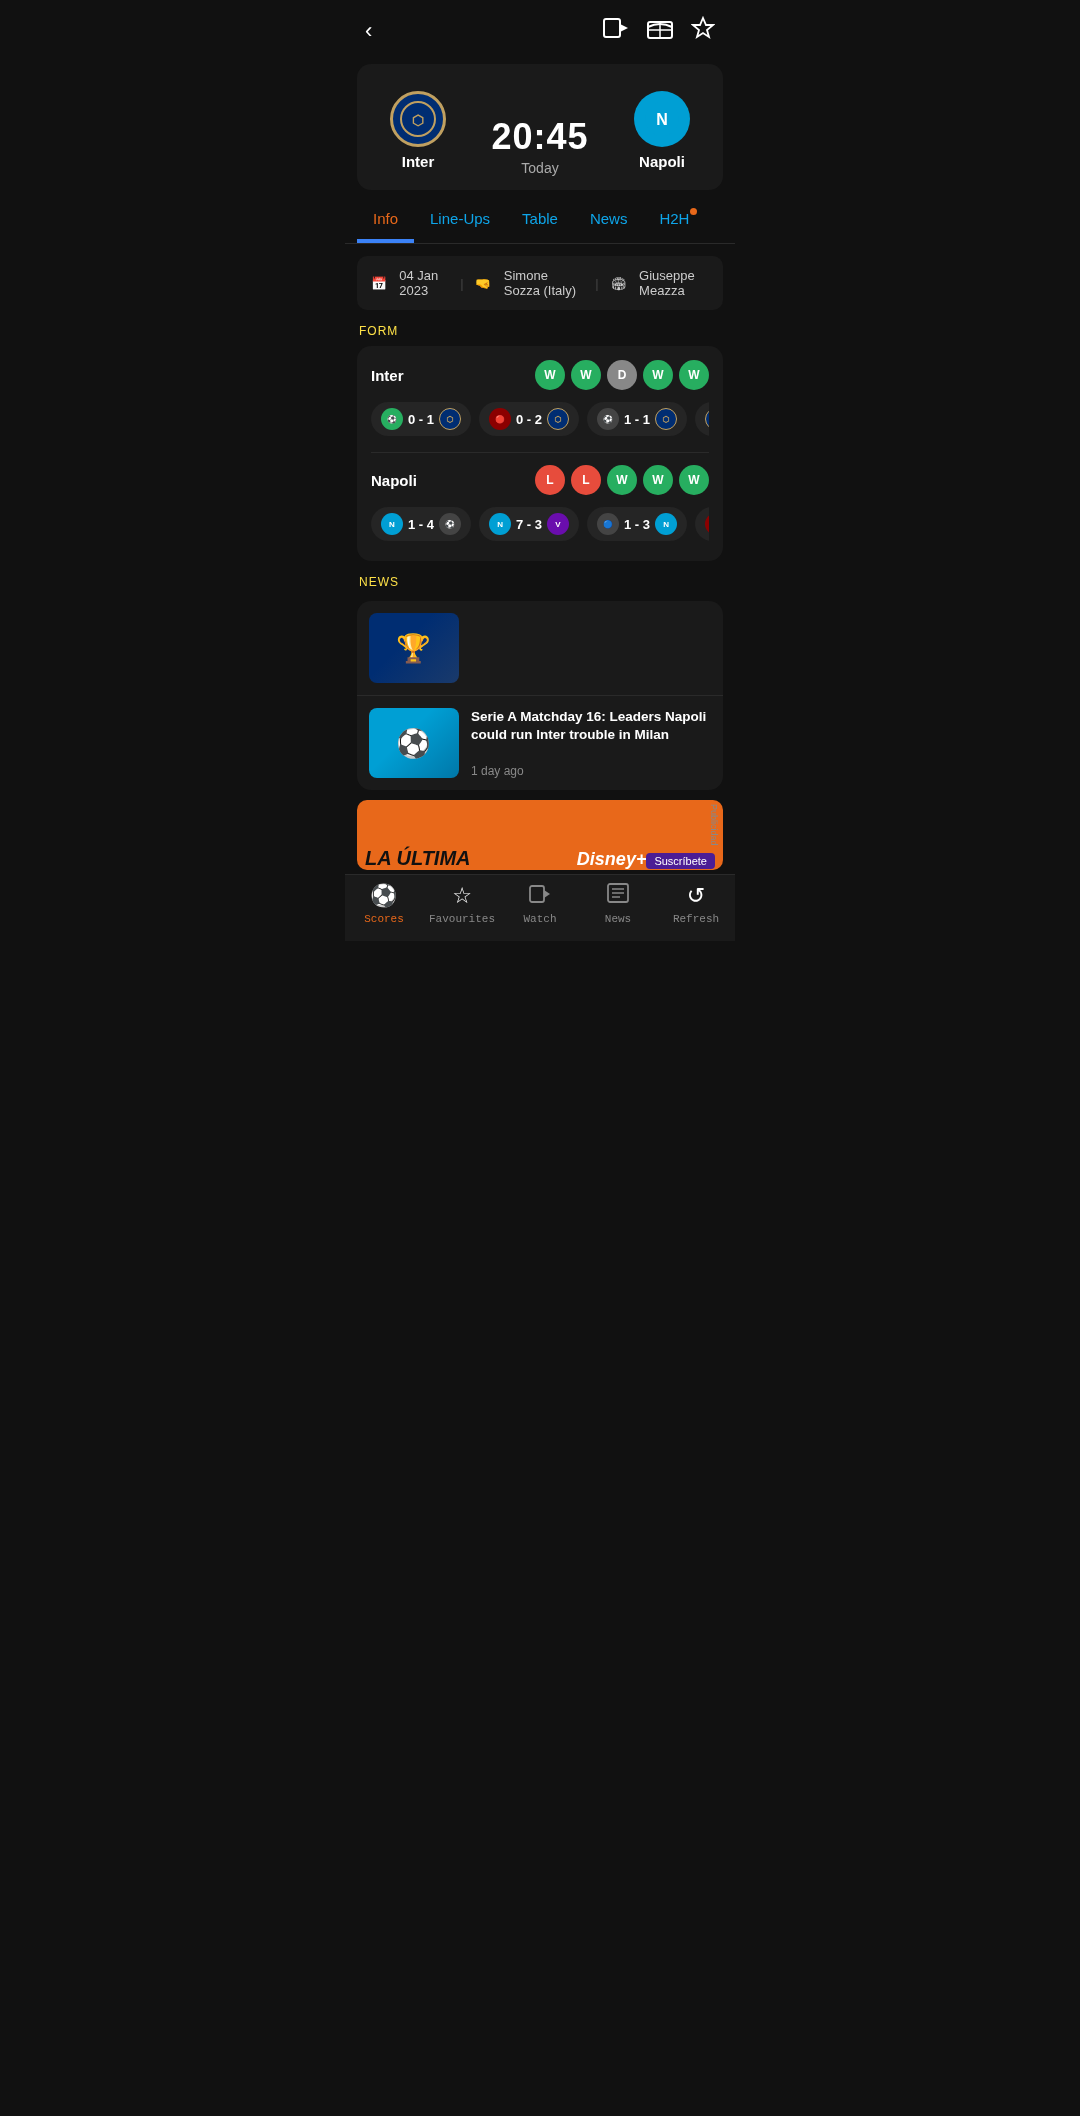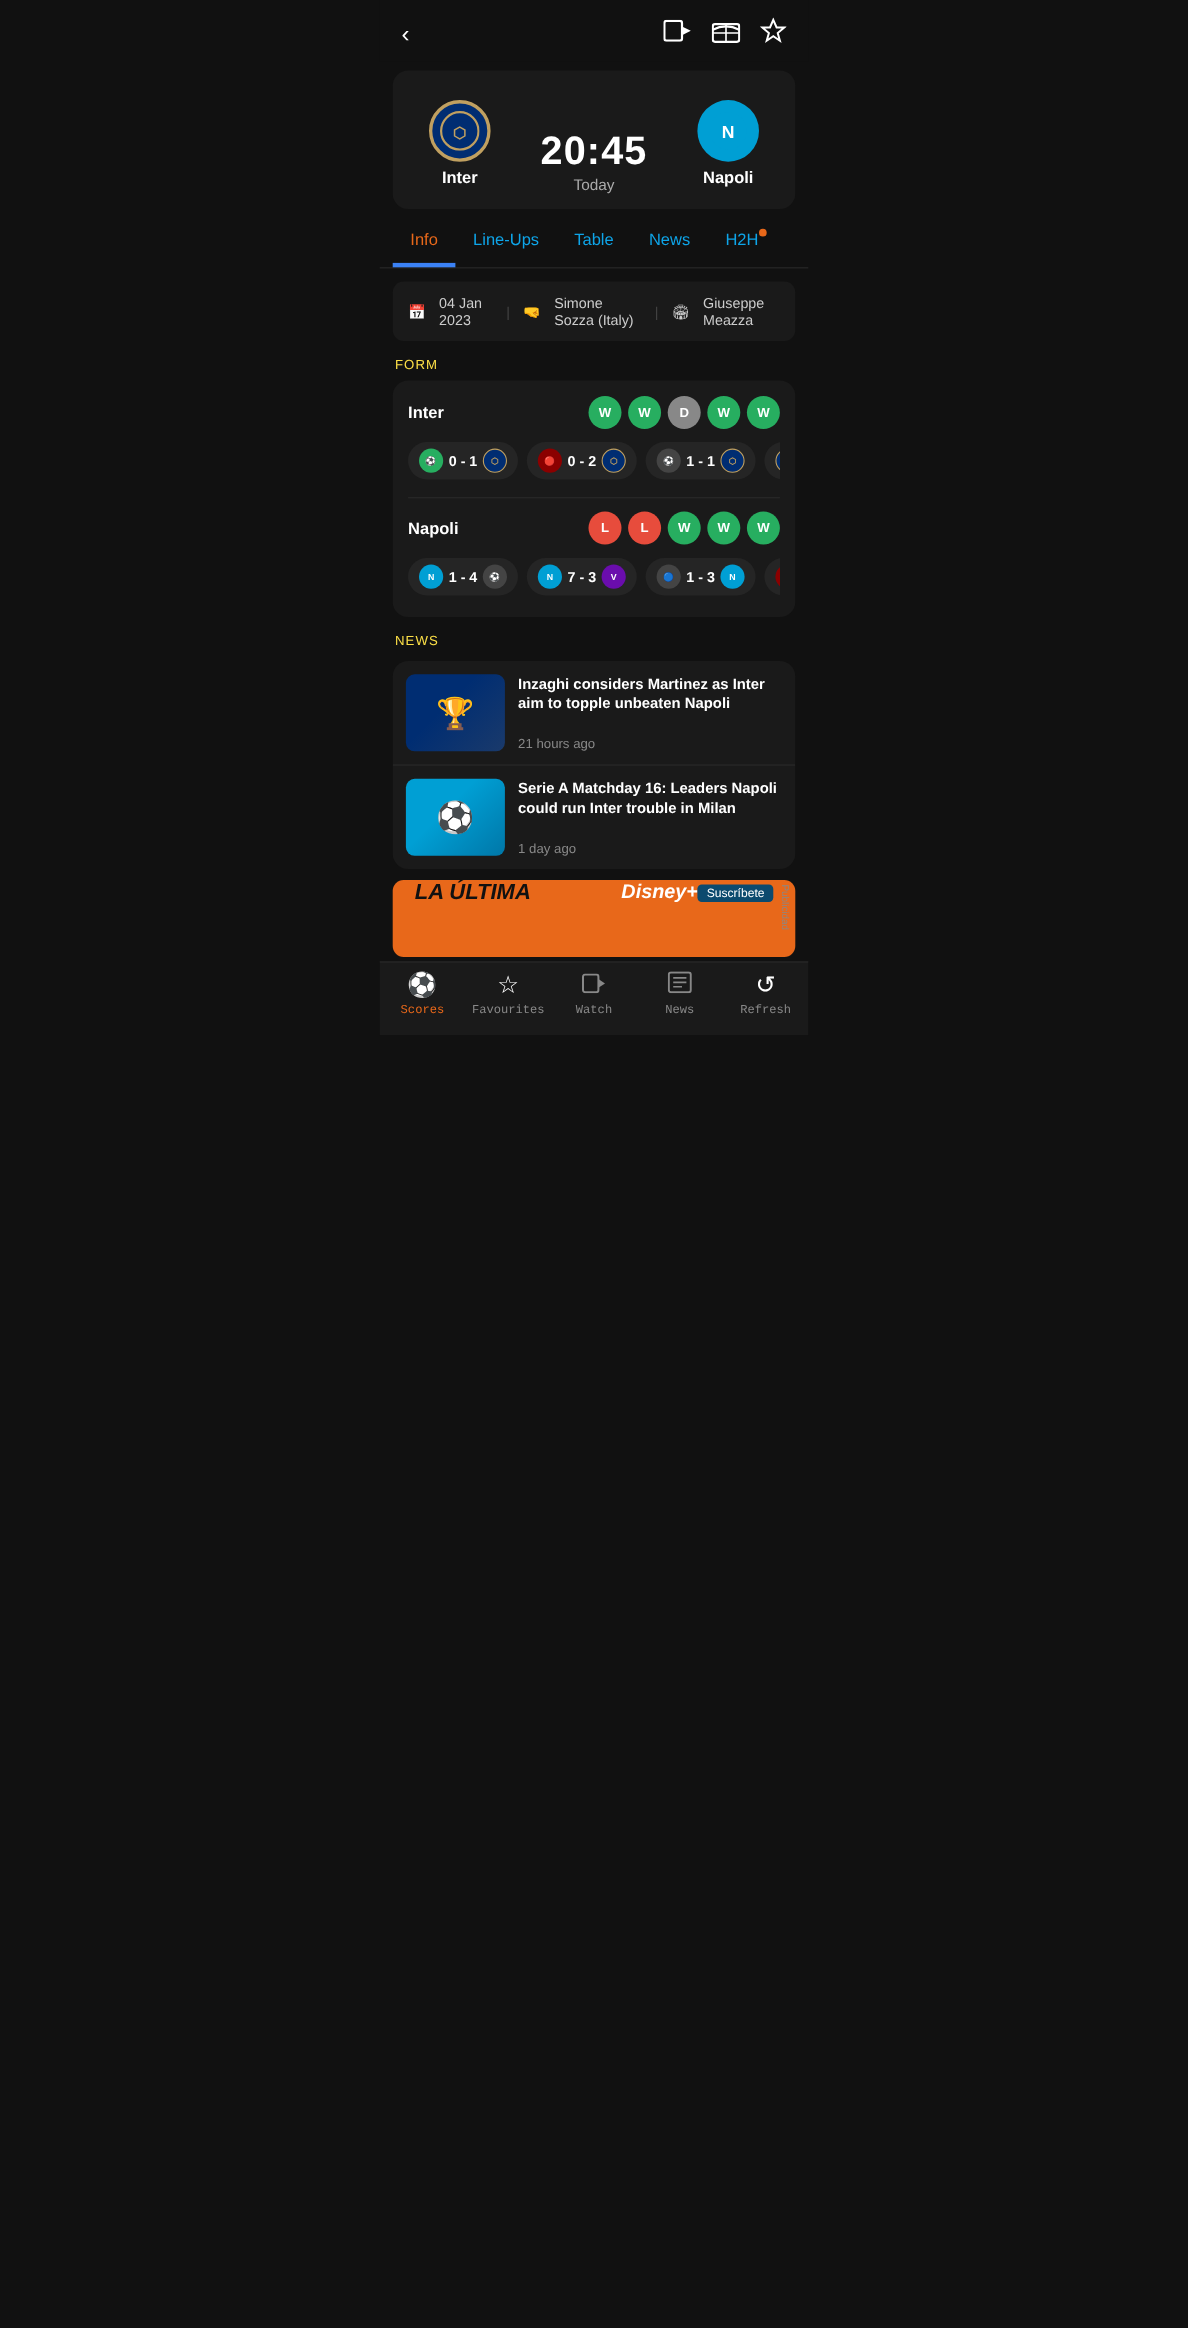--- a/index.html
+++ b/index.html
@@ -269,23 +269,23 @@
       margin-top: 6px;
     }
 
     
     .ad-banner {
       margin: 10px 12px 4px;
       background: #e8681a;
       border-radius: 10px;
       height: 70px;
       display: flex;
-      align-items: flex-start;
+      align-items: flex-end;
       justify-content: space-between;
-      padding: 0 20px;
+      padding: 0 8px;
       overflow: hidden;
       position: relative;
     }
     .ad-text {
       font-weight: 900;
       font-size: 20px;
       color: #111;
       font-style: italic;
       text-transform: uppercase;
     }
@@ -296,21 +296,21 @@
     }
     .disney-logo {
       font-size: 18px;
       font-weight: 900;
       color: #fff;
       font-style: italic;
     }
     .disney-sub {
       font-size: 11px;
       color: #fff;
-      background: #0c4a6e;
+      background: #4c1d95;
       padding: 2px 8px;
       border-radius: 4px;
       margin-top: 2px;
     }
     .ad-label {
       position: absolute;
       right: 4px;
       top: 4px;
       font-size: 9px;
       color: #888;
@@ -498,24 +498,20 @@
     </div>
   </div>
 </div>
 
 <div class="section-label">NEWS</div>
 
 <div class="news-section">
   <div class="news-card">
     <div class="news-item">
       <div class="news-thumb news-thumb-inter">🏆</div>
-      <div class="news-content">
-        <div class="news-title">Inzaghi considers Martinez as Inter aim to topple unbeaten Napoli</div>
-        <div class="news-time">21 hours ago</div>
-      </div>
     </div>
     <div class="news-item">
       <div class="news-thumb news-thumb-napoli">⚽</div>
       <div class="news-content">
         <div class="news-title">Serie A Matchday 16: Leaders Napoli could run Inter trouble in Milan</div>
         <div class="news-time">1 day ago</div>
       </div>
     </div>
   </div>
 </div>

